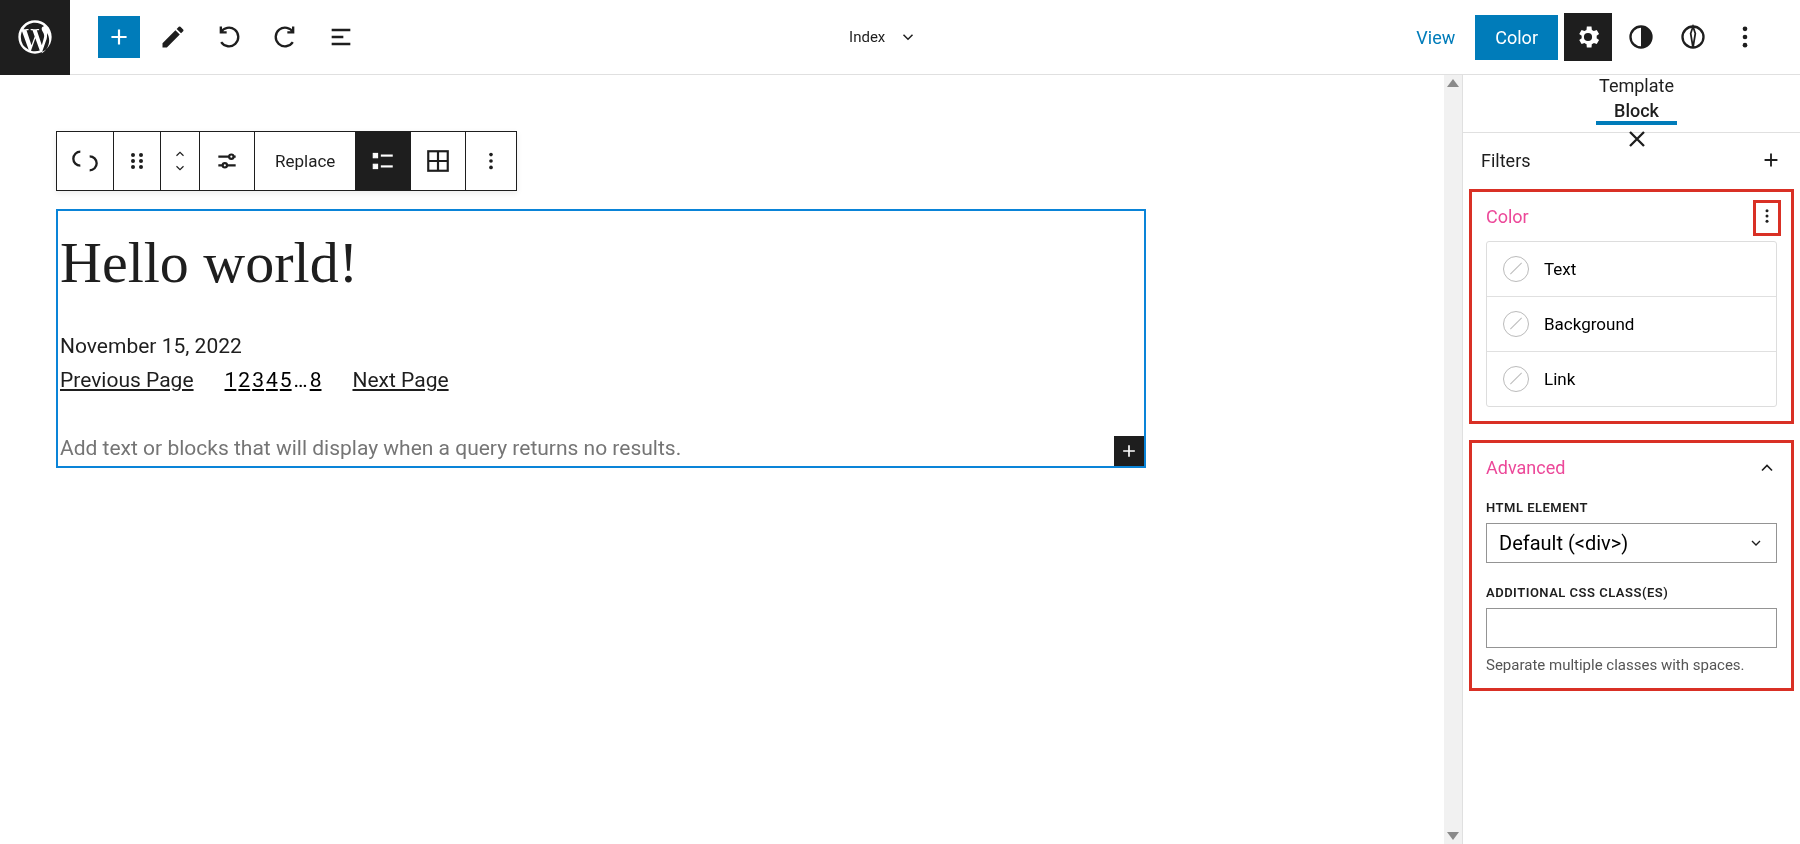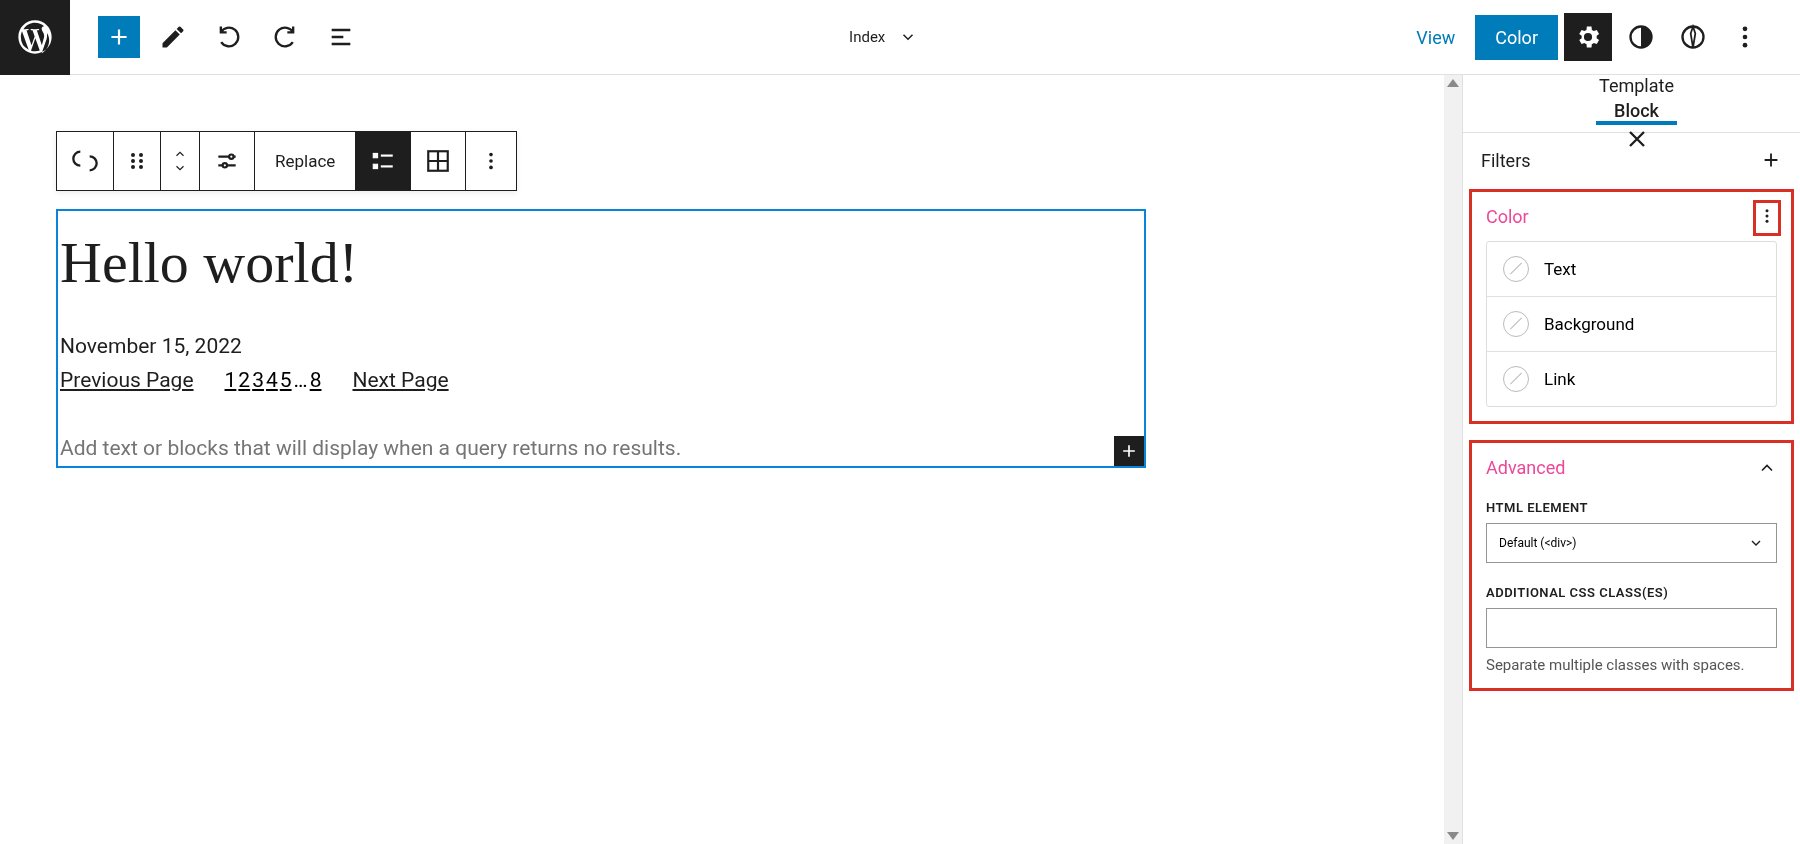--- a/index.html
+++ b/index.html
@@ -64,21 +64,21 @@
   .section-header { display: flex; align-items: center; justify-content: space-between; padding: 14px 14px; }
   .section-header .title { font-size: 18px; color: #ec4899; }
   .color-opts { margin: 0 14px 14px 14px; border: 1px solid #ddd; border-radius: 3px; }
   .color-opt { display: flex; align-items: center; gap: 15px; padding: 14px 16px; border-bottom: 1px solid #e0e0e0; cursor: pointer; font-size: 17px; }
   .color-opt:last-child { border-bottom: none; }
   .swatch-empty { width: 26px; height: 26px; border-radius: 50%; border: 1px solid #bbb; position: relative; }
   .swatch-empty::after { content: ""; position: absolute; left: 4px; top: 11px; width: 16px; height: 1px; background: #bbb; transform: rotate(-45deg); }
 
   .adv-body { padding: 8px 14px 14px 14px; }
   .field-label { font-size: 13px; font-weight: 600; color: #1e1e1e; letter-spacing: .5px; margin-bottom: 8px; text-transform: uppercase; }
-  .select { width: 100%; height: 40px; border: 1px solid #949494; padding: 0 12px; font-size: 12px; display: flex; align-items: center; justify-content: space-between; cursor: pointer; background:#fff;}
+  .select { width: 100%; height: 40px; border: 1px solid #949494; padding: 0 12px; font-size: 20px; display: flex; align-items: center; justify-content: space-between; cursor: pointer; background:#fff;}
   .text-input { width: 100%; height: 40px; border: 1px solid #949494; padding: 0 10px; font-size: 16px; }
   .hint { font-size: 15px; color: #555; margin-top: 8px; }
 
   .inner-redbox{border:3px solid #d93025; padding:2px; position:absolute; top:8px; right:10px;}
 </style>
 </head>
 <body>
 
 <div class="topbar">
   <div class="wp-logo">

